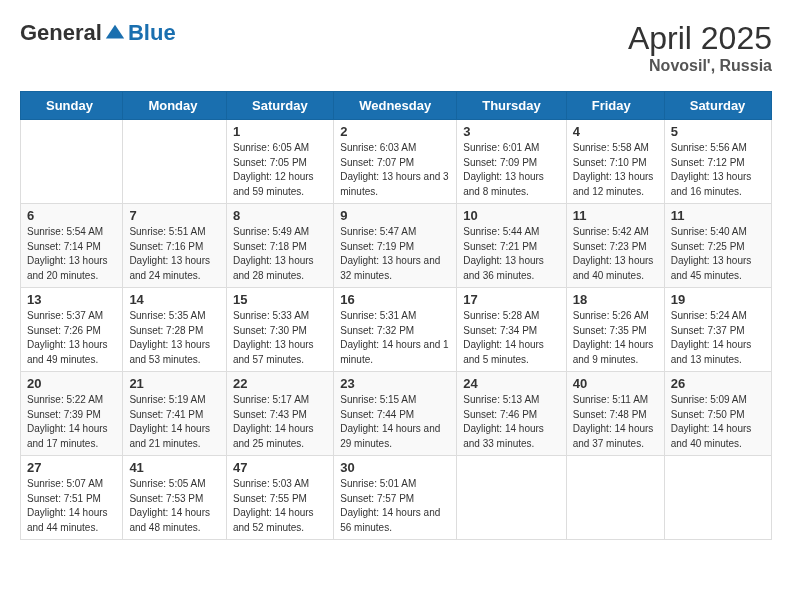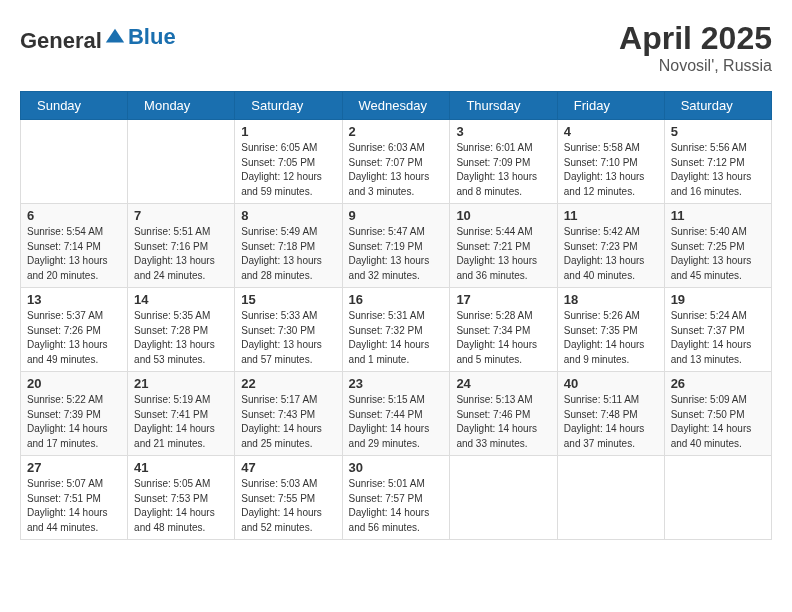--- a/index.html
+++ b/index.html
@@ -23,40 +23,40 @@
     .logo-icon {
       width: 22px;
       height: 22px;
       margin: 0 2px;
     }
     .title-block {
       text-align: right;
     }
     .title-block h1 {
       font-size: 32px;
-      font-weight: bold;
+      font-weight: normal;
       color: #333;
     }
     .title-block h2 {
       font-size: 16px;
-      font-weight: normal;
+      font-weight: bold;
       color: #555;
       text-align: right;
     }
     .calendar {
       width: 100%;
       border-collapse: collapse;
       border: 1px solid #ccc;
     }
     .calendar thead tr th {
       background-color: #1a6faf;
       color: #fff;
       font-size: 13px;
-      font-weight: normal;
-      padding: 6px 16px;
+      font-weight: bold;
+      padding: 6px 25px;
       text-align: left;
       border: 1px solid #1565a0;
     }
     .calendar tbody tr td {
       width: 108px;
       min-height: 80px;
       vertical-align: top;
       padding: 4px 6px;
       border: 1px solid #ddd;
       font-size: 11px;
@@ -79,21 +79,21 @@
     }
     .empty-cell {
       background: #fff !important;
     }
   </style>
 </head>
 <body>
 
 <div class="header">
   <div class="logo">
-    <span style="font-size:22px;font-weight:bold;color:#333;margin-top:8px;">General</span>
+    <span style="font-size:22px;font-weight:bold;color:#333;">General</span>
     <svg class="logo-icon" viewBox="0 0 24 24" xmlns="http://www.w3.org/2000/svg">
       <polygon points="12,3 22,18 2,18" fill="#1a6faf"></polygon>
     </svg>
     <span style="font-size:22px;font-weight:bold;color:#1a6faf;">Blue</span>
   </div>
   <div class="title-block">
     <h1>April 2025</h1>
     <h2>Novosil', Russia</h2>
   </div>
 </div>

